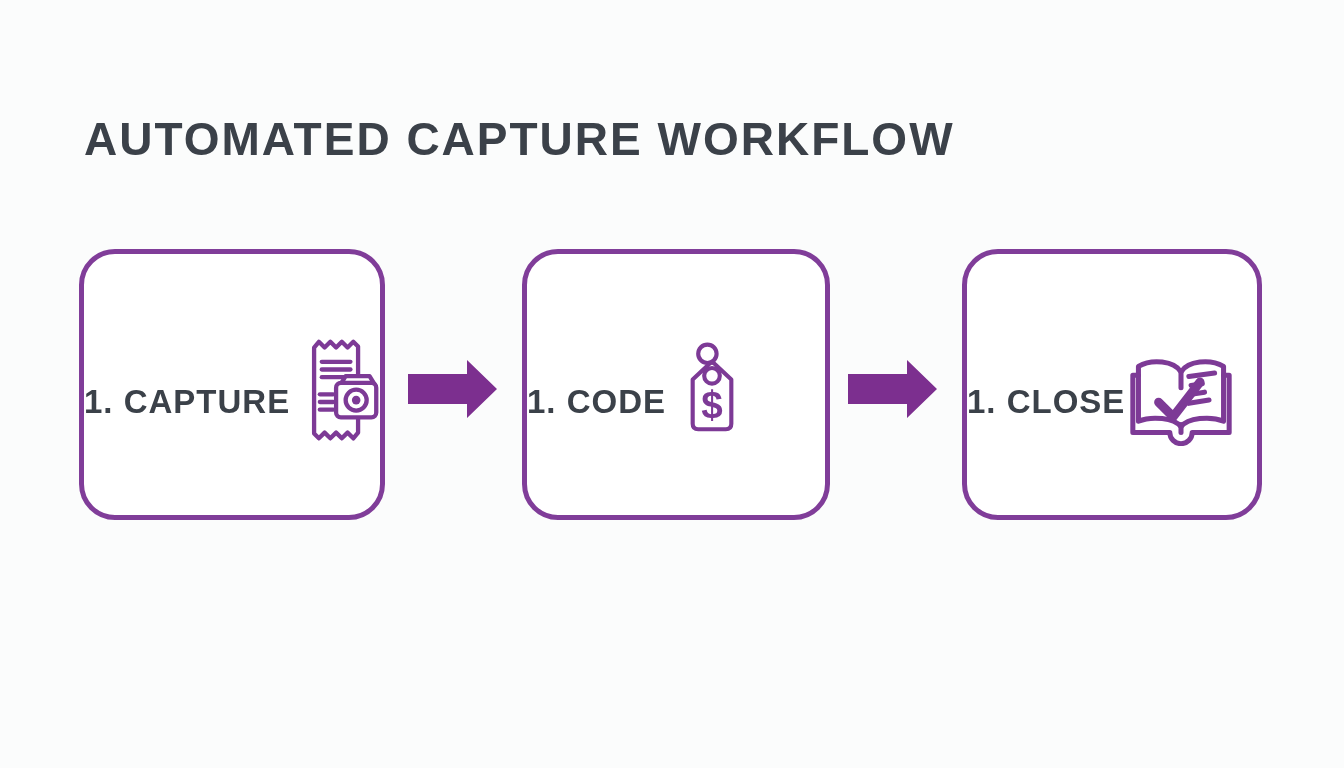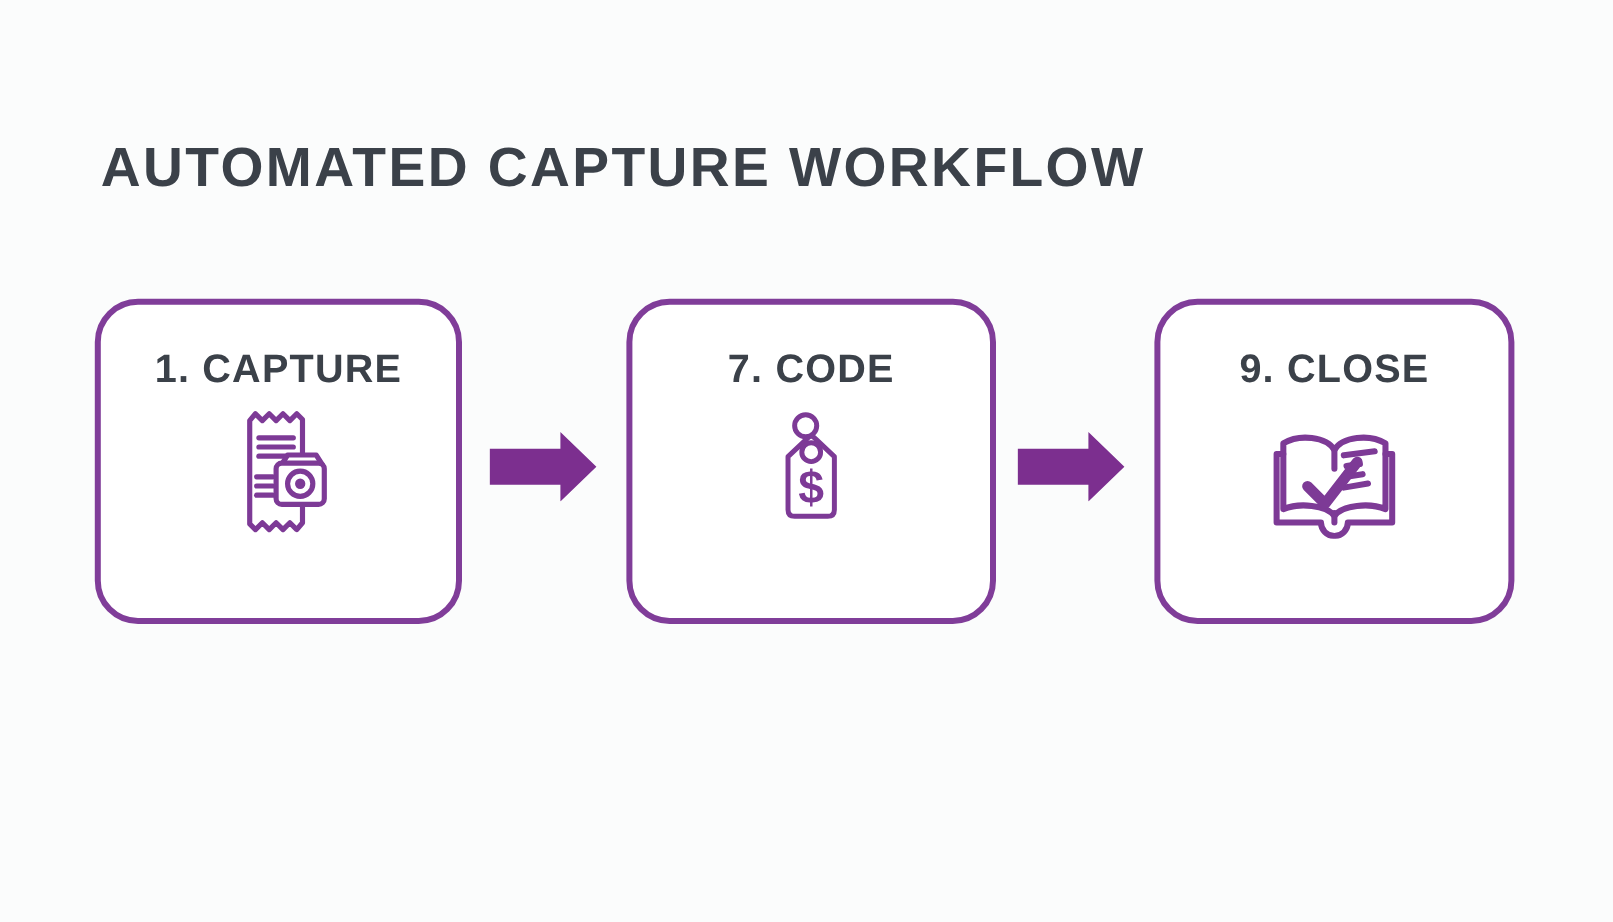--- a/index.html
+++ b/index.html
@@ -28,21 +28,21 @@
     white-space: nowrap;
   }
   .step-box {
     position: absolute;
     top: 249px;
     height: 271px;
     background: var(--box-bg);
     border: 5px solid var(--purple-border);
     border-radius: 36px;
     display: flex;
-    flex-direction: column;
+    flex-direction: row;
     align-items: center;
   }
   .box-1 { left: 79px;  width: 306px; }
   .box-2 { left: 522px; width: 308px; }
   .box-3 { left: 962px; width: 300px; }
   .step-label {
     margin-top: 34px;
     font-size: 33px;
     font-weight: 700;
     letter-spacing: 1px;
@@ -91,39 +91,39 @@
   </div>
 </div>
 
 <div class="arrow arrow-1">
   <svg width="90" height="58" viewBox="0 0 90 58">
     <polygon points="0,14 59,14 59,0 89,29 59,58 59,44 0,44"></polygon>
   </svg>
 </div>
 
 <div class="step-box box-2">
-  <div class="step-label">7. CODE</div>
+  <div class="step-label">1. CODE</div>
   <div class="icon-wrap">
     <svg class="icon" width="92" height="105" viewBox="0 0 100 114" fill="none" stroke="currentColor" stroke-width="4.5" stroke-linecap="round" stroke-linejoin="round">
       <circle cx="45" cy="16" r="10"></circle>
       <path d="M29,44 L47,27 Q50,24 53,27 L71,44 L71,92 Q71,98 65,98 L35,98 Q29,98 29,92 Z" fill="#FFFFFF"></path>
       <circle cx="50" cy="40" r="8.5" fill="#FFFFFF"></circle>
       <text x="50" y="86" text-anchor="middle" font-size="42" font-weight="bold" font-family="Liberation Sans, sans-serif" fill="currentColor" stroke="none">$</text>
     </svg>
   </div>
 </div>
 
 <div class="arrow arrow-2">
   <svg width="90" height="58" viewBox="0 0 90 58">
     <polygon points="0,14 59,14 59,0 89,29 59,58 59,44 0,44"></polygon>
   </svg>
 </div>
 
 <div class="step-box box-3">
-  <div class="step-label">9. CLOSE</div>
+  <div class="step-label">1. CLOSE</div>
   <div class="icon-wrap" style="margin-top:22px;">
     <svg class="icon" width="112" height="101" viewBox="0 0 100 90" fill="none" stroke="currentColor" stroke-width="4.5" stroke-linecap="round" stroke-linejoin="round">
       <path d="M12,27 L7,27 L7,78 L40,78 A10,10 0 0 0 60,78 L93,78 L93,27 L88,27"></path>
       <path d="M50,24 C44,14 24,12 12,19 L12,68 C24,63 44,65 50,73 C56,65 76,63 88,68 L88,19 C76,12 56,14 50,24 Z"></path>
       <line x1="50" y1="24" x2="50" y2="38"></line>
       <line x1="50" y1="71" x2="50" y2="78"></line>
       <line x1="57" y1="28" x2="80" y2="25"></line>
       <line x1="59" y1="36" x2="69" y2="34.5"></line>
       <line x1="59" y1="44" x2="71" y2="42"></line>
       <line x1="57" y1="52" x2="75" y2="49"></line>

